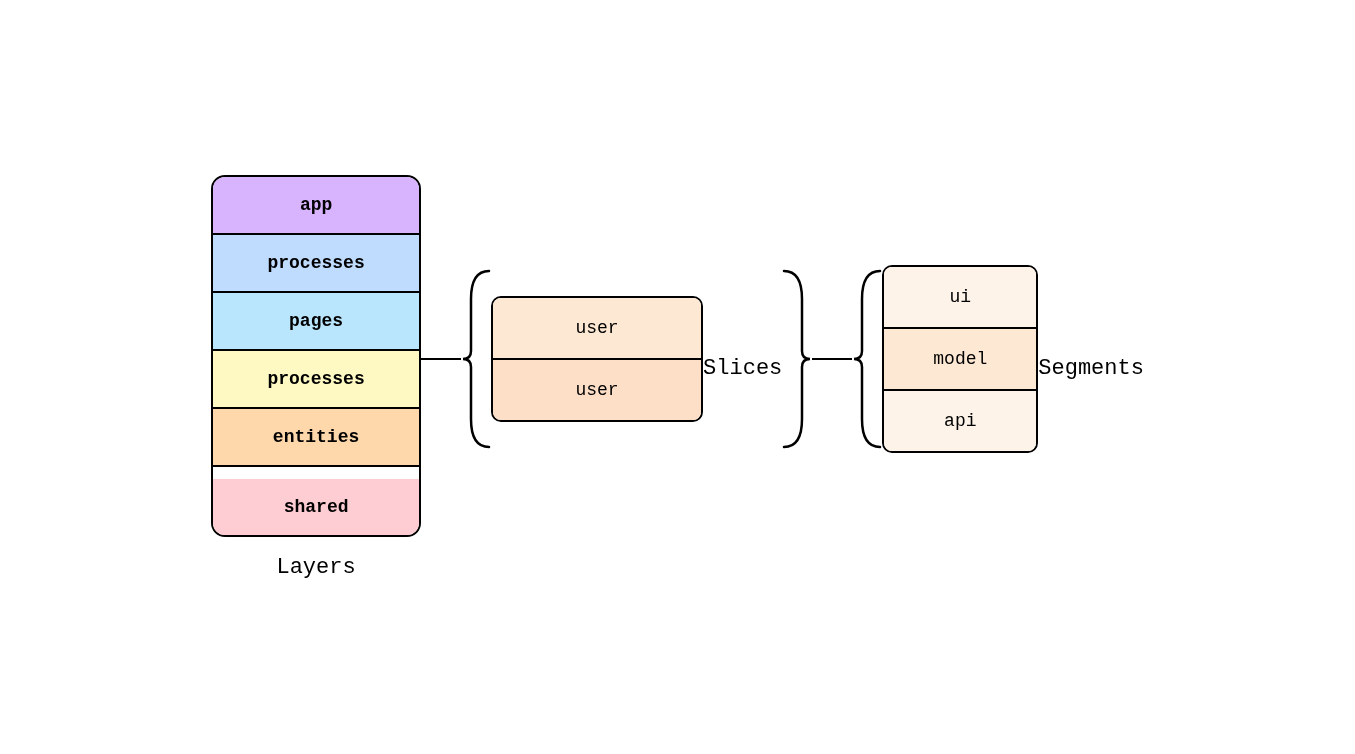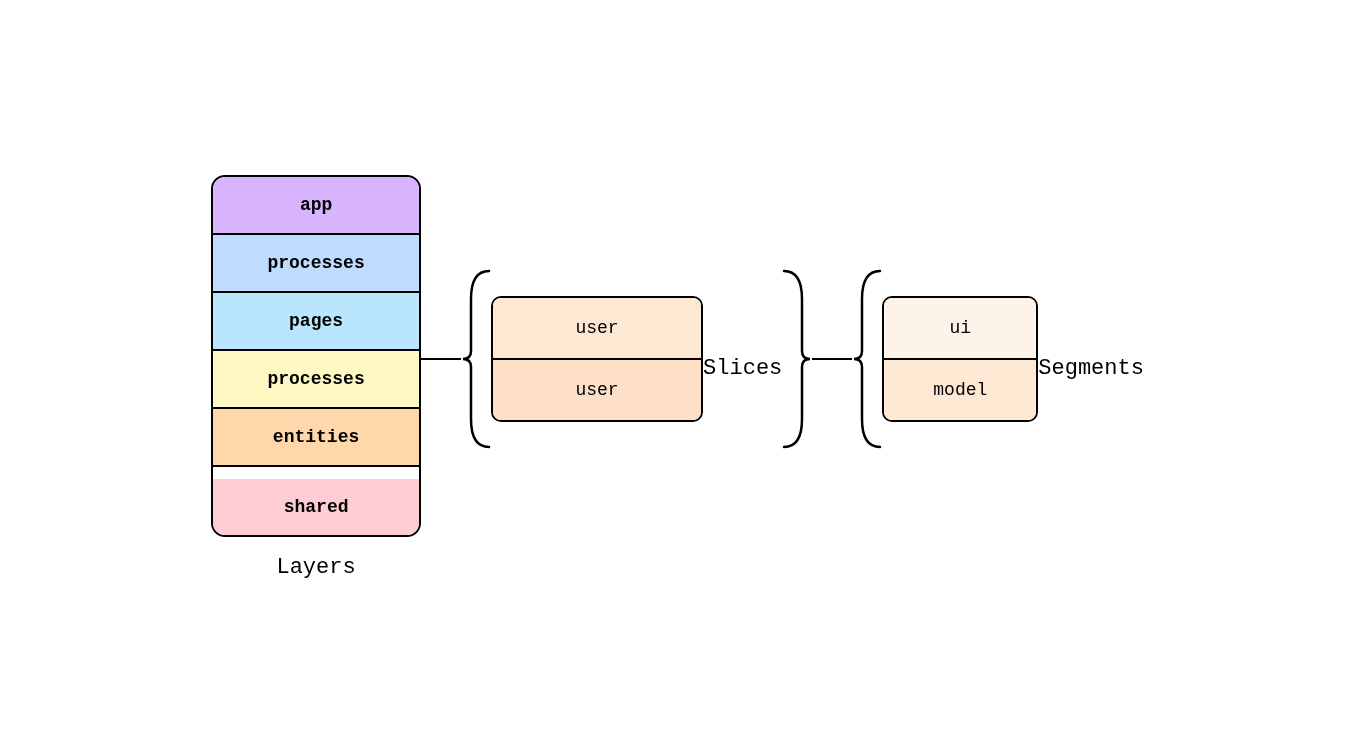--- a/index.html
+++ b/index.html
@@ -187,18 +187,19 @@
         <path d="M28,2 Q10,2 10,30 L10,82 Q10,90 2,90 Q10,90 10,98 L10,150 Q10,178 28,178" stroke="#000" stroke-width="2.5" fill="none" stroke-linecap="round"></path>
       </svg>
     </div>
   </div>
 
   <div style="display:flex; flex-direction:column; align-items:center; margin-top:-36px;">
     <div class="box-and-label">
       <div class="segments-box">
         <div class="segment-item segment-ui">ui</div>
         <div class="segment-item segment-model">model</div>
+        <div class="segment-item segment-api">api</div>
       </div>
       <div class="column-label">Segments</div>
     </div>
   </div>
 
 </div>
 
 </body></html>

